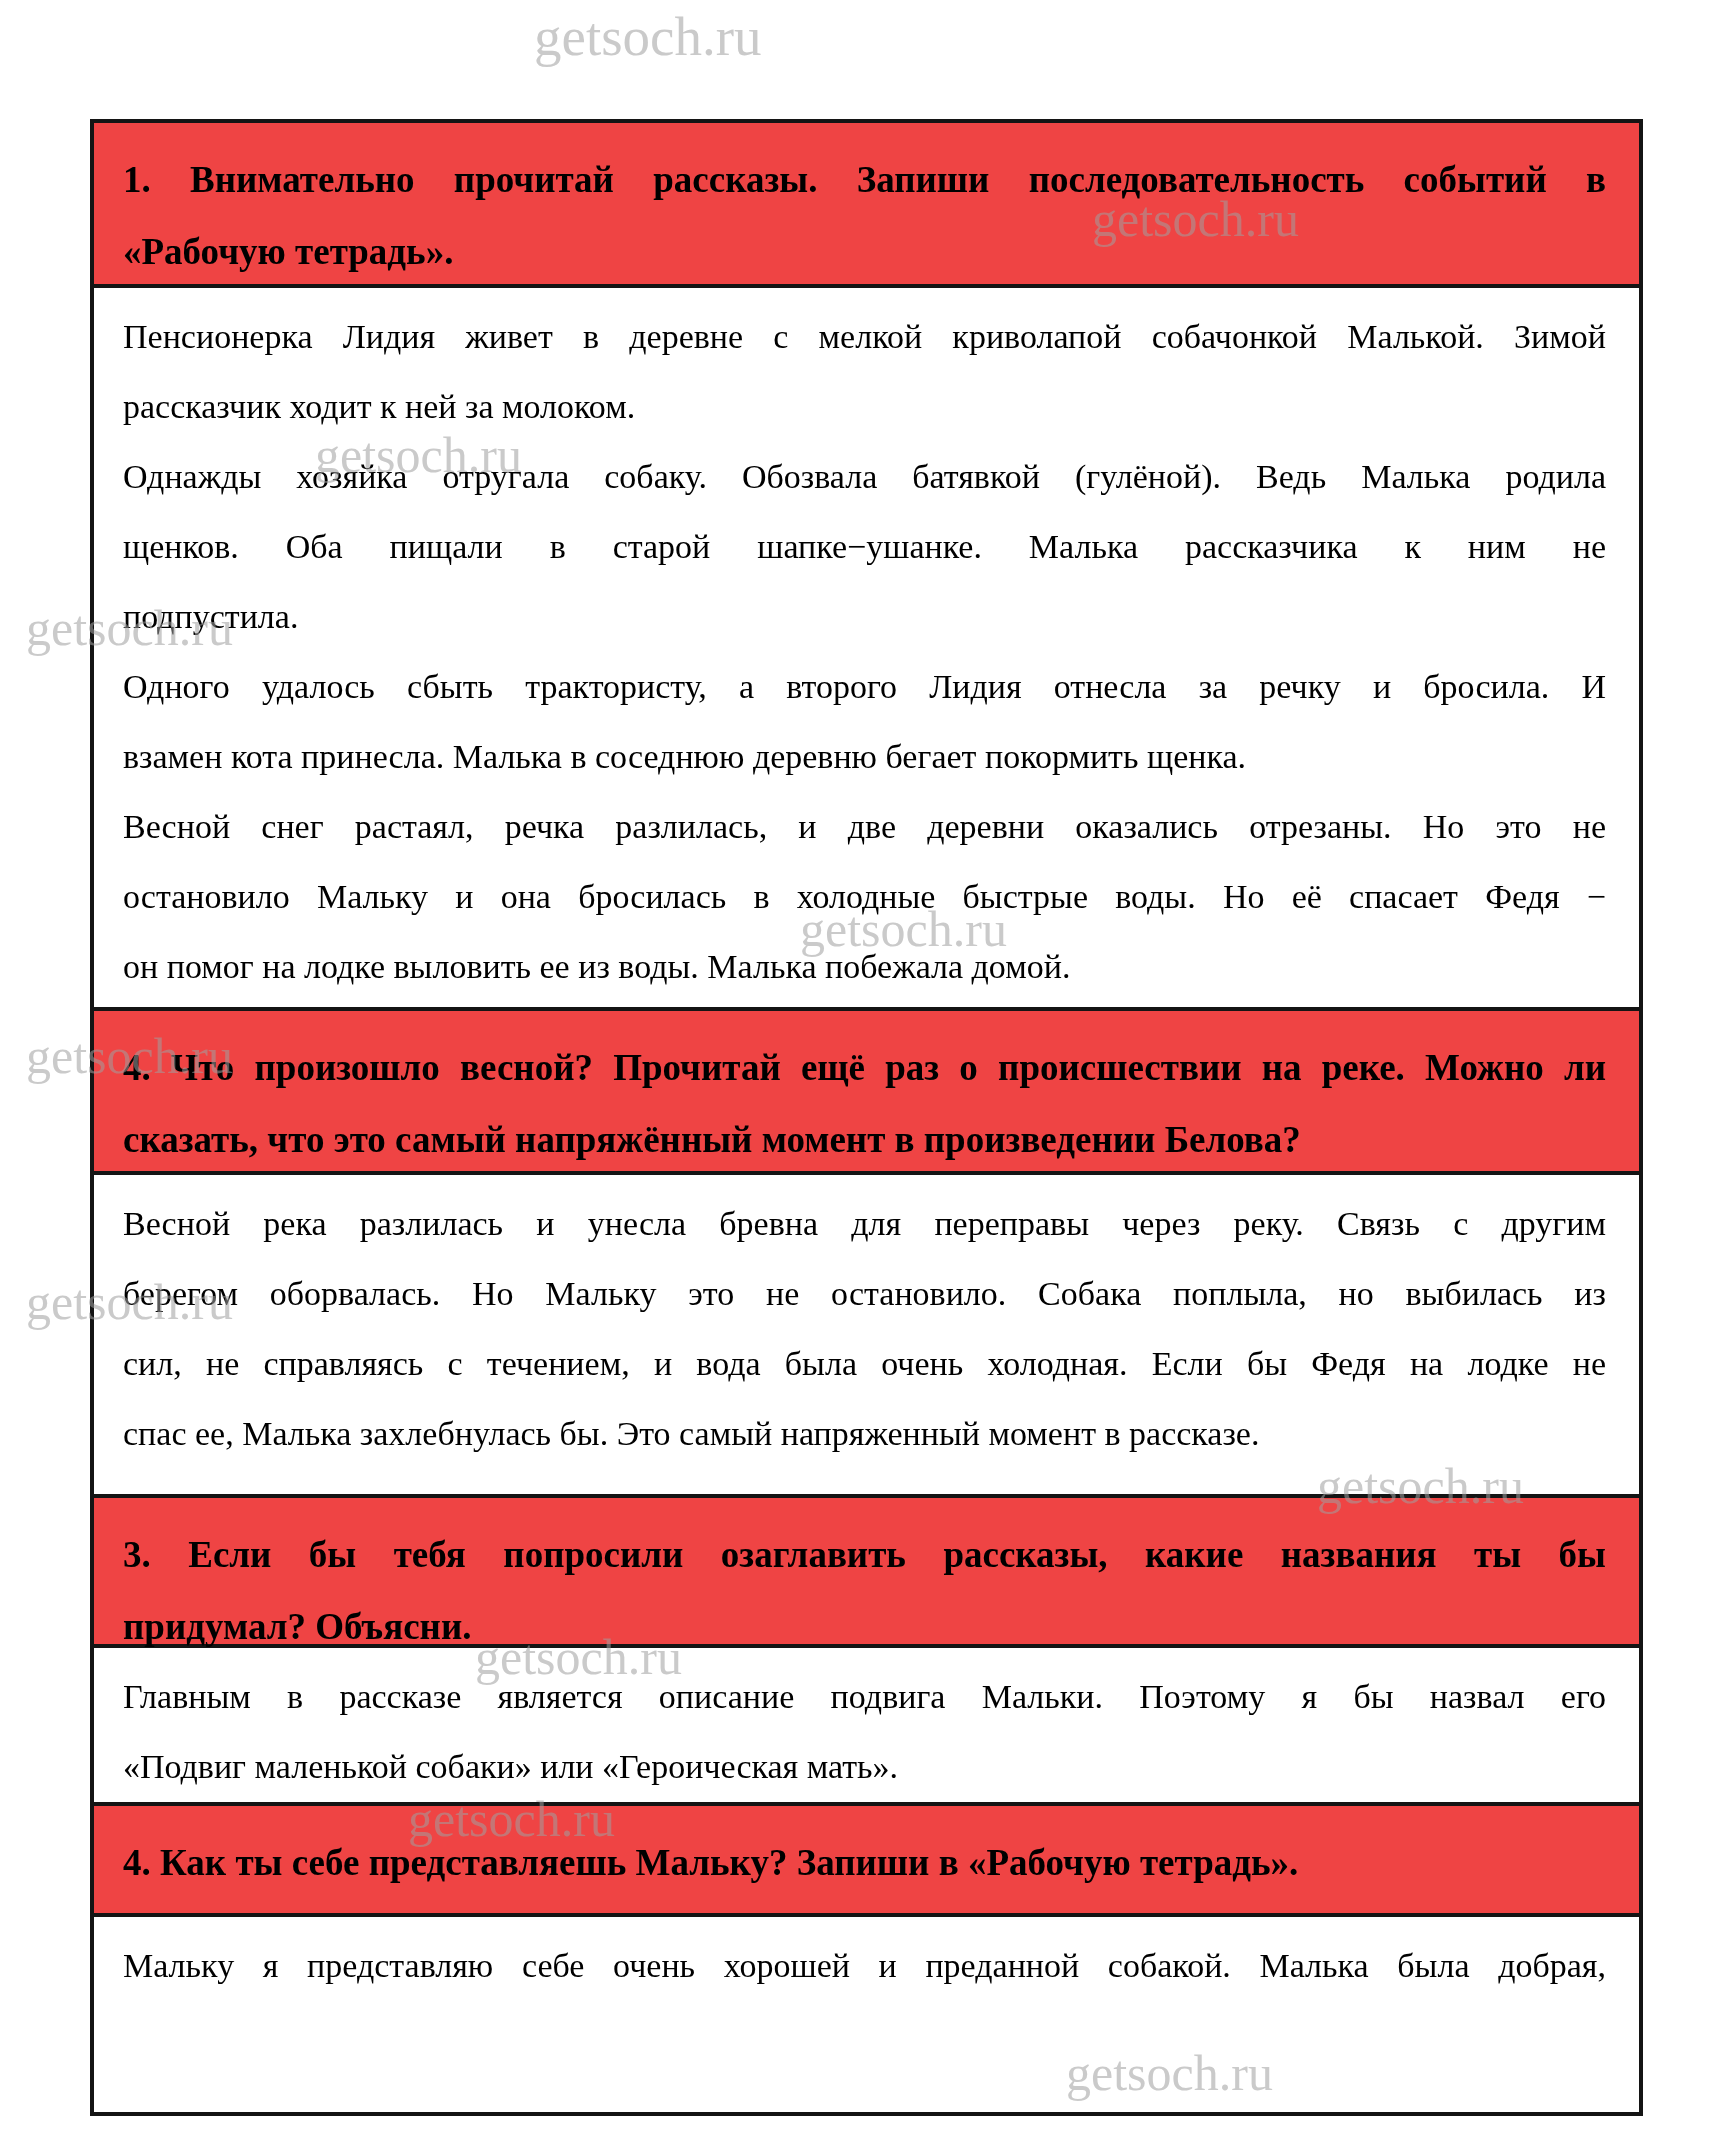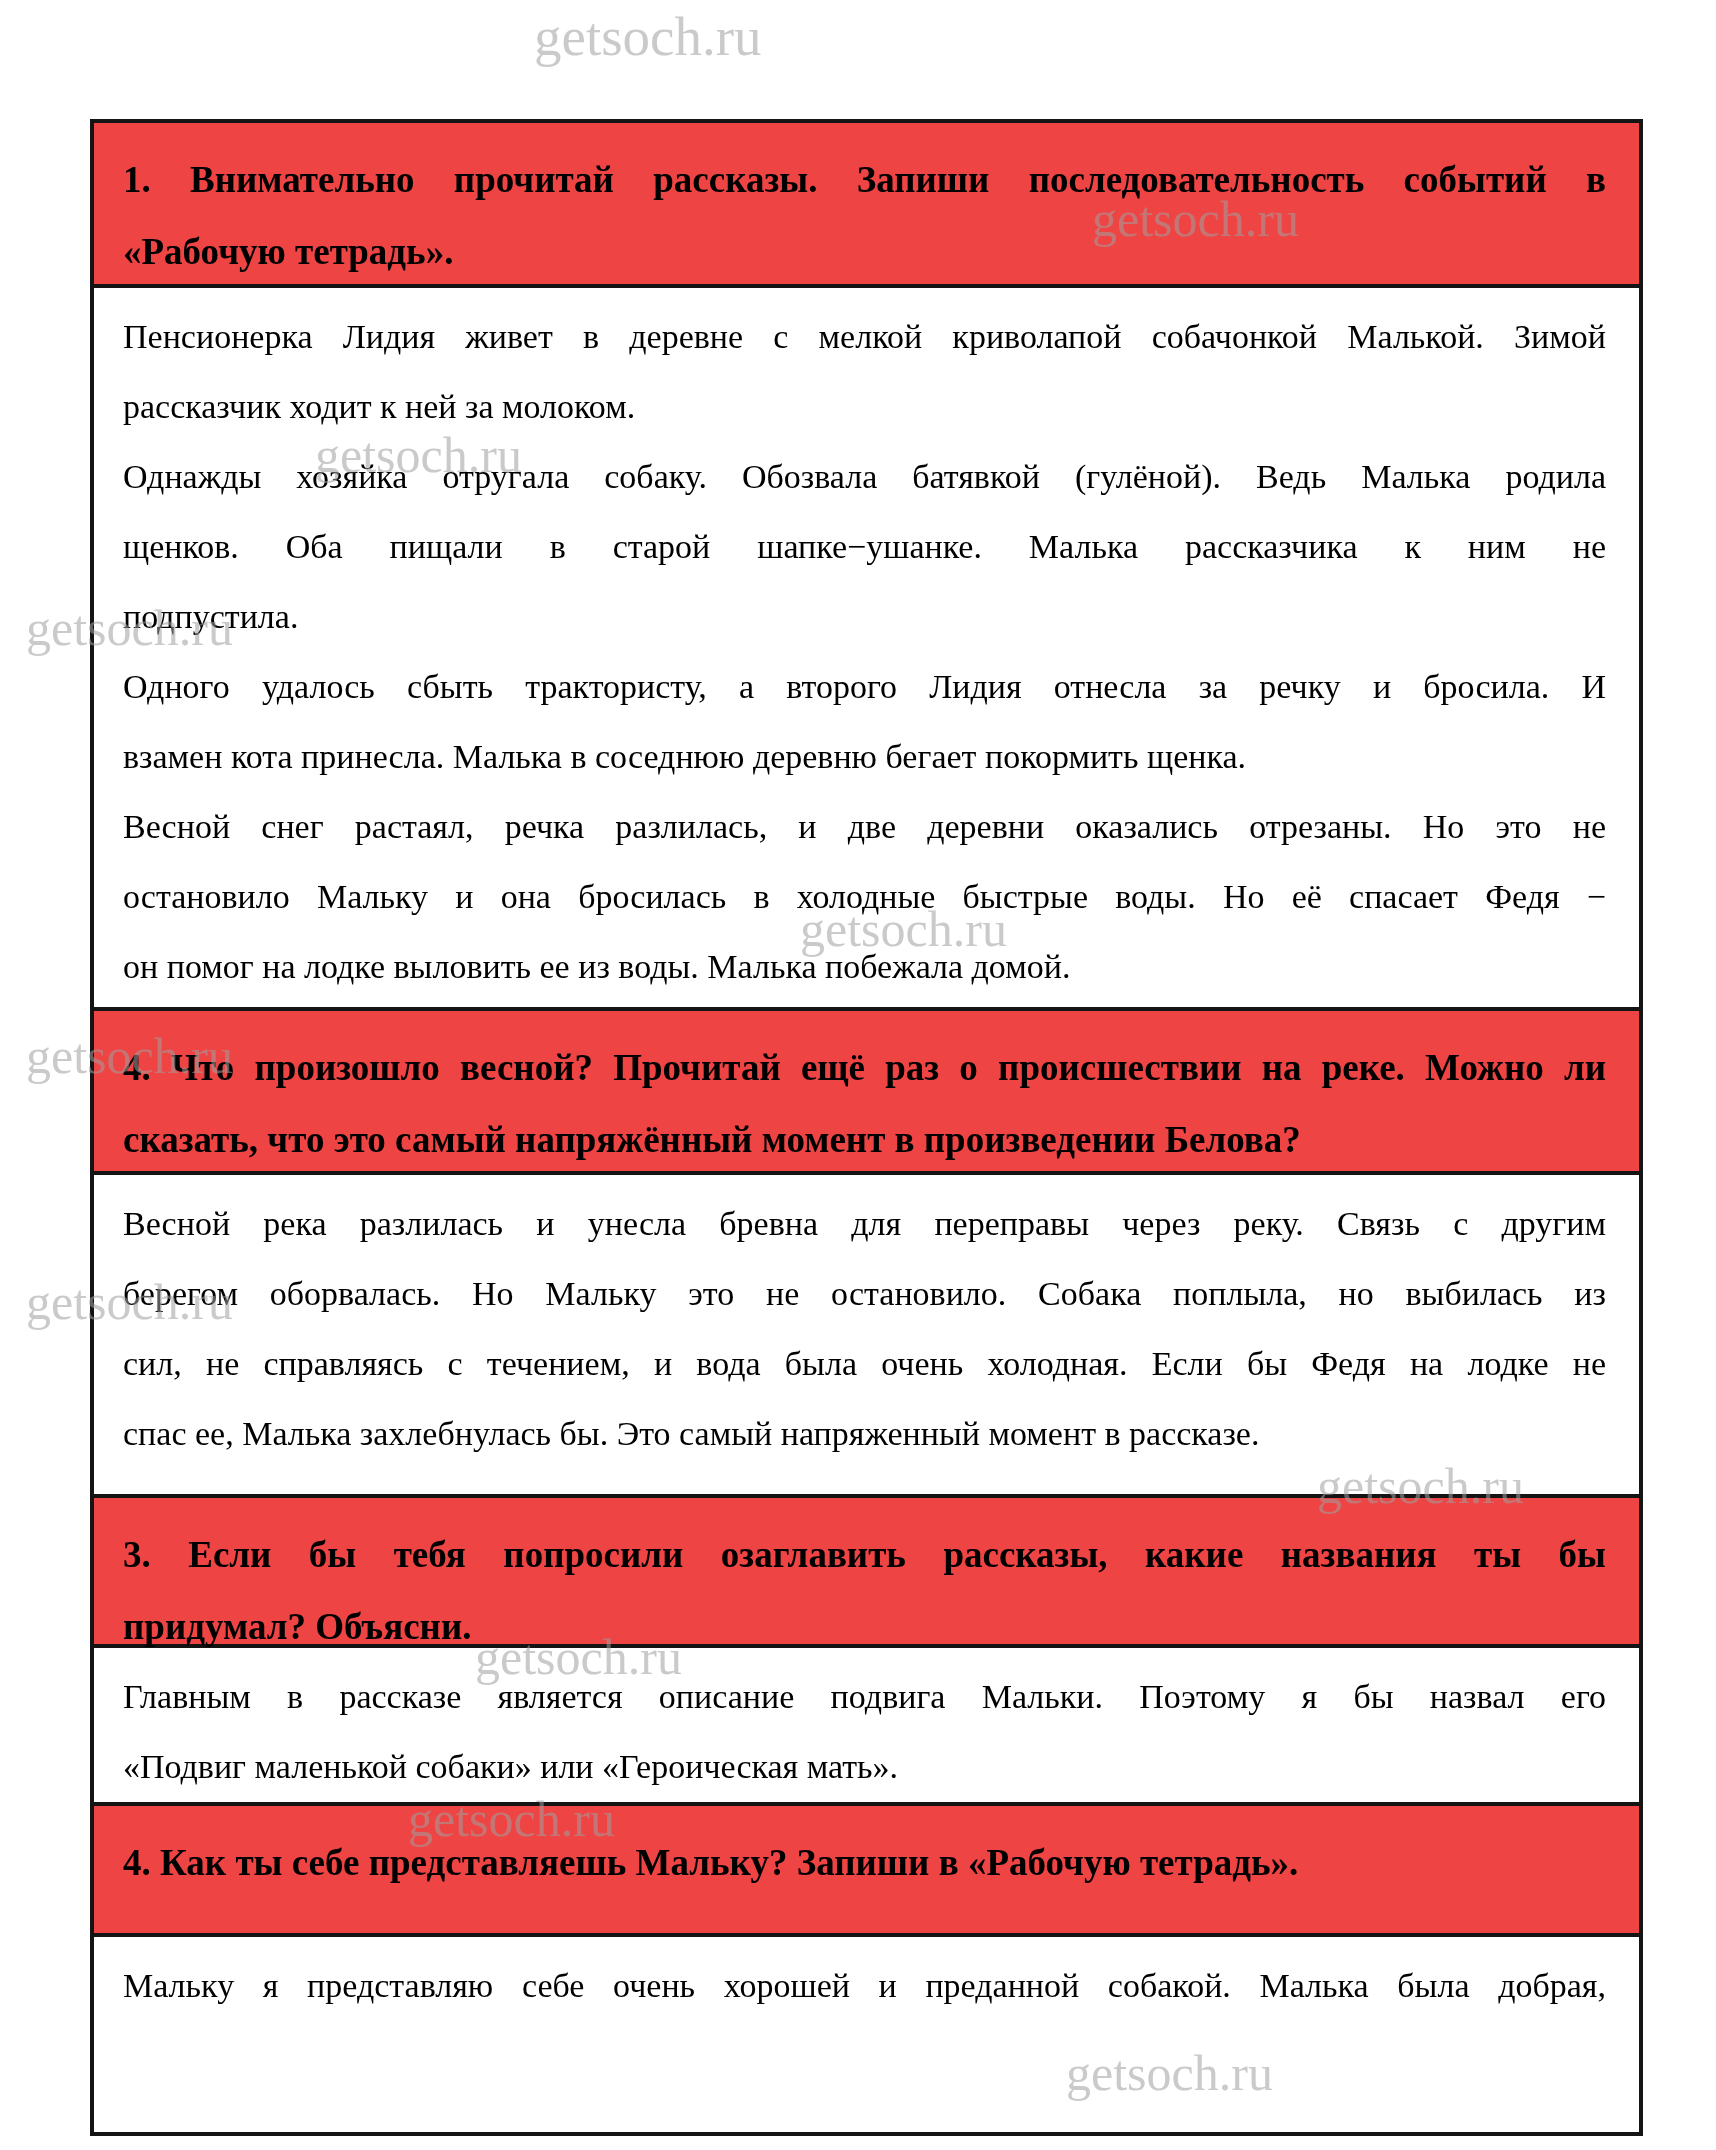--- a/index.html
+++ b/index.html
@@ -37,21 +37,21 @@
     white-space:normal;
   }
   .ln.j{text-align:justify;text-align-last:justify;}
   
   .b1{height:165px;}
   .b2{height:723px;}
   .b3{height:164px;}
   .b4{height:323px;}
   .b5{height:150px;}
   .b6{height:158px;}
-  .b7{height:131px;}
+  .b7{height:111px;}
   .b8{height:195px;}
   .wm{
     position:absolute;
     font-family:"Liberation Serif","DejaVu Serif",serif;
     font-size:50px;
     line-height:50px;
     color:#a0a0a0;
     opacity:0.55;
     z-index:10;
     pointer-events:none;

